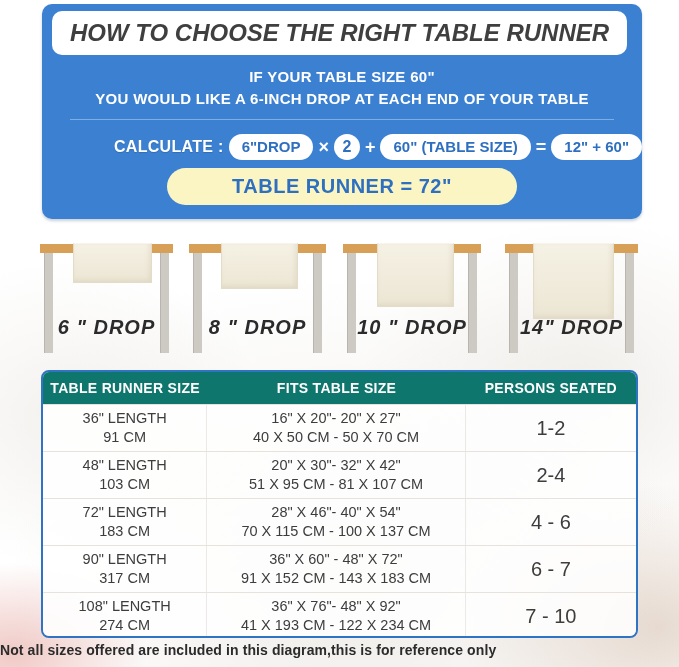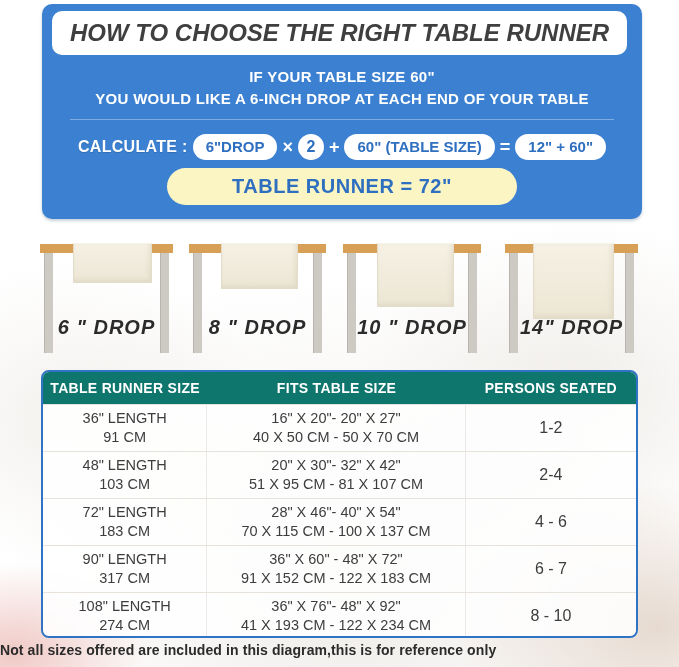--- a/index.html
+++ b/index.html
@@ -22,21 +22,21 @@
   .title-box .t{width:100%;text-align:center;line-height:44px;
                 font-size:24px;font-weight:bold;font-style:italic;color:#3f3f3f;
                 letter-spacing:0px;white-space:nowrap;}
   .sub{position:absolute;left:0;width:100%;text-align:center;color:#ffffff;
        font-weight:bold;font-size:15px;letter-spacing:.3px;}
   .sub1{top:64px;}
   .sub2{top:86px;}
   .bdiv{position:absolute;left:28px;right:28px;top:115px;height:1px;
         background:rgba(255,255,255,0.35);}
   .calc-row{position:absolute;left:0;right:0;top:128px;height:30px;
-            display:flex;justify-content:center;align-items:center;gap:5px;}
+            display:flex;justify-content:flex-end;align-items:center;gap:5px;}
   .calc-label{color:#fff;font-weight:bold;font-size:16px;letter-spacing:.3px;
               text-shadow:0 1px 1px rgba(0,0,0,0.15);white-space:nowrap;}
   .pill{background:#ffffff;color:#2e6fc0;font-weight:bold;font-size:15px;
         border-radius:14px;padding:4px 13px;white-space:nowrap;line-height:18px;}
   .op{color:#ffffff;font-weight:bold;font-size:18px;line-height:26px;}
   .circle2{width:26px;height:26px;border-radius:50%;background:#fff;color:#2e6fc0;
            font-weight:bold;font-size:16px;text-align:center;line-height:26px;}
   .result-pill{position:absolute;top:164px;left:50%;transform:translateX(-50%);
                width:350px;height:37px;border-radius:19px;background:#faf5c3;
                color:#2e6fc0;font-weight:bold;font-size:20px;text-align:center;
@@ -69,21 +69,21 @@
   .thead{display:flex;height:32px;background:#0f766e;}
   .hc{color:#fff;font-weight:bold;font-size:14px;letter-spacing:.3px;
       line-height:32px;text-align:center;}
   .c1{width:27.7%;} .c2{width:43.6%;} .c3{width:28.7%;}
   .trow{display:flex;height:46px;border-top:1px solid #e7e2db;
         background:rgba(255,255,255,0.72);align-items:center;}
   .tc{display:flex;flex-direction:column;justify-content:center;height:100%;
       text-align:center;color:#3d3d3d;font-size:14.5px;line-height:1.32;
       box-sizing:border-box;}
   .trow .c1,.trow .c2{border-right:1px solid rgba(120,110,100,0.14);}
-  .persons{font-size:16px;}
+  .persons{font-size:20px;}
   
   .footnote{position:absolute;left:0;top:642px;width:100%;
             font-size:14px;font-weight:bold;color:#2b2b2b;letter-spacing:.1px;}
 </style>
 </head>
 <body>
 
 <div class="stage">
   <div class="bg"></div>
 
@@ -189,36 +189,36 @@
       </div>
     </div>
 
     <div class="trow">
       <div class="tc c1">
         <span>90" LENGTH</span>
         <span>317 CM</span>
       </div>
       <div class="tc c2">
         <span>36" X 60" - 48" X 72"</span>
-        <span>91 X 152 CM - 122 X 183 CM</span>
+        <span>91 X 152 CM - 143 X 183 CM</span>
       </div>
       <div class="tc c3 persons">
         <span>6 - 7</span>
       </div>
     </div>
 
     <div class="trow">
       <div class="tc c1">
         <span>108" LENGTH</span>
         <span>274 CM</span>
       </div>
       <div class="tc c2">
         <span>36" X 76"- 48" X 92"</span>
         <span>41 X 193 CM - 122 X 234 CM</span>
       </div>
       <div class="tc c3 persons">
-        <span>8 - 10</span>
+        <span>7 - 10</span>
       </div>
     </div>
   </div>
 
   <div class="footnote">Not all sizes offered are included in this diagram,this is for reference only</div>
 </div>
 
 </body></html>

